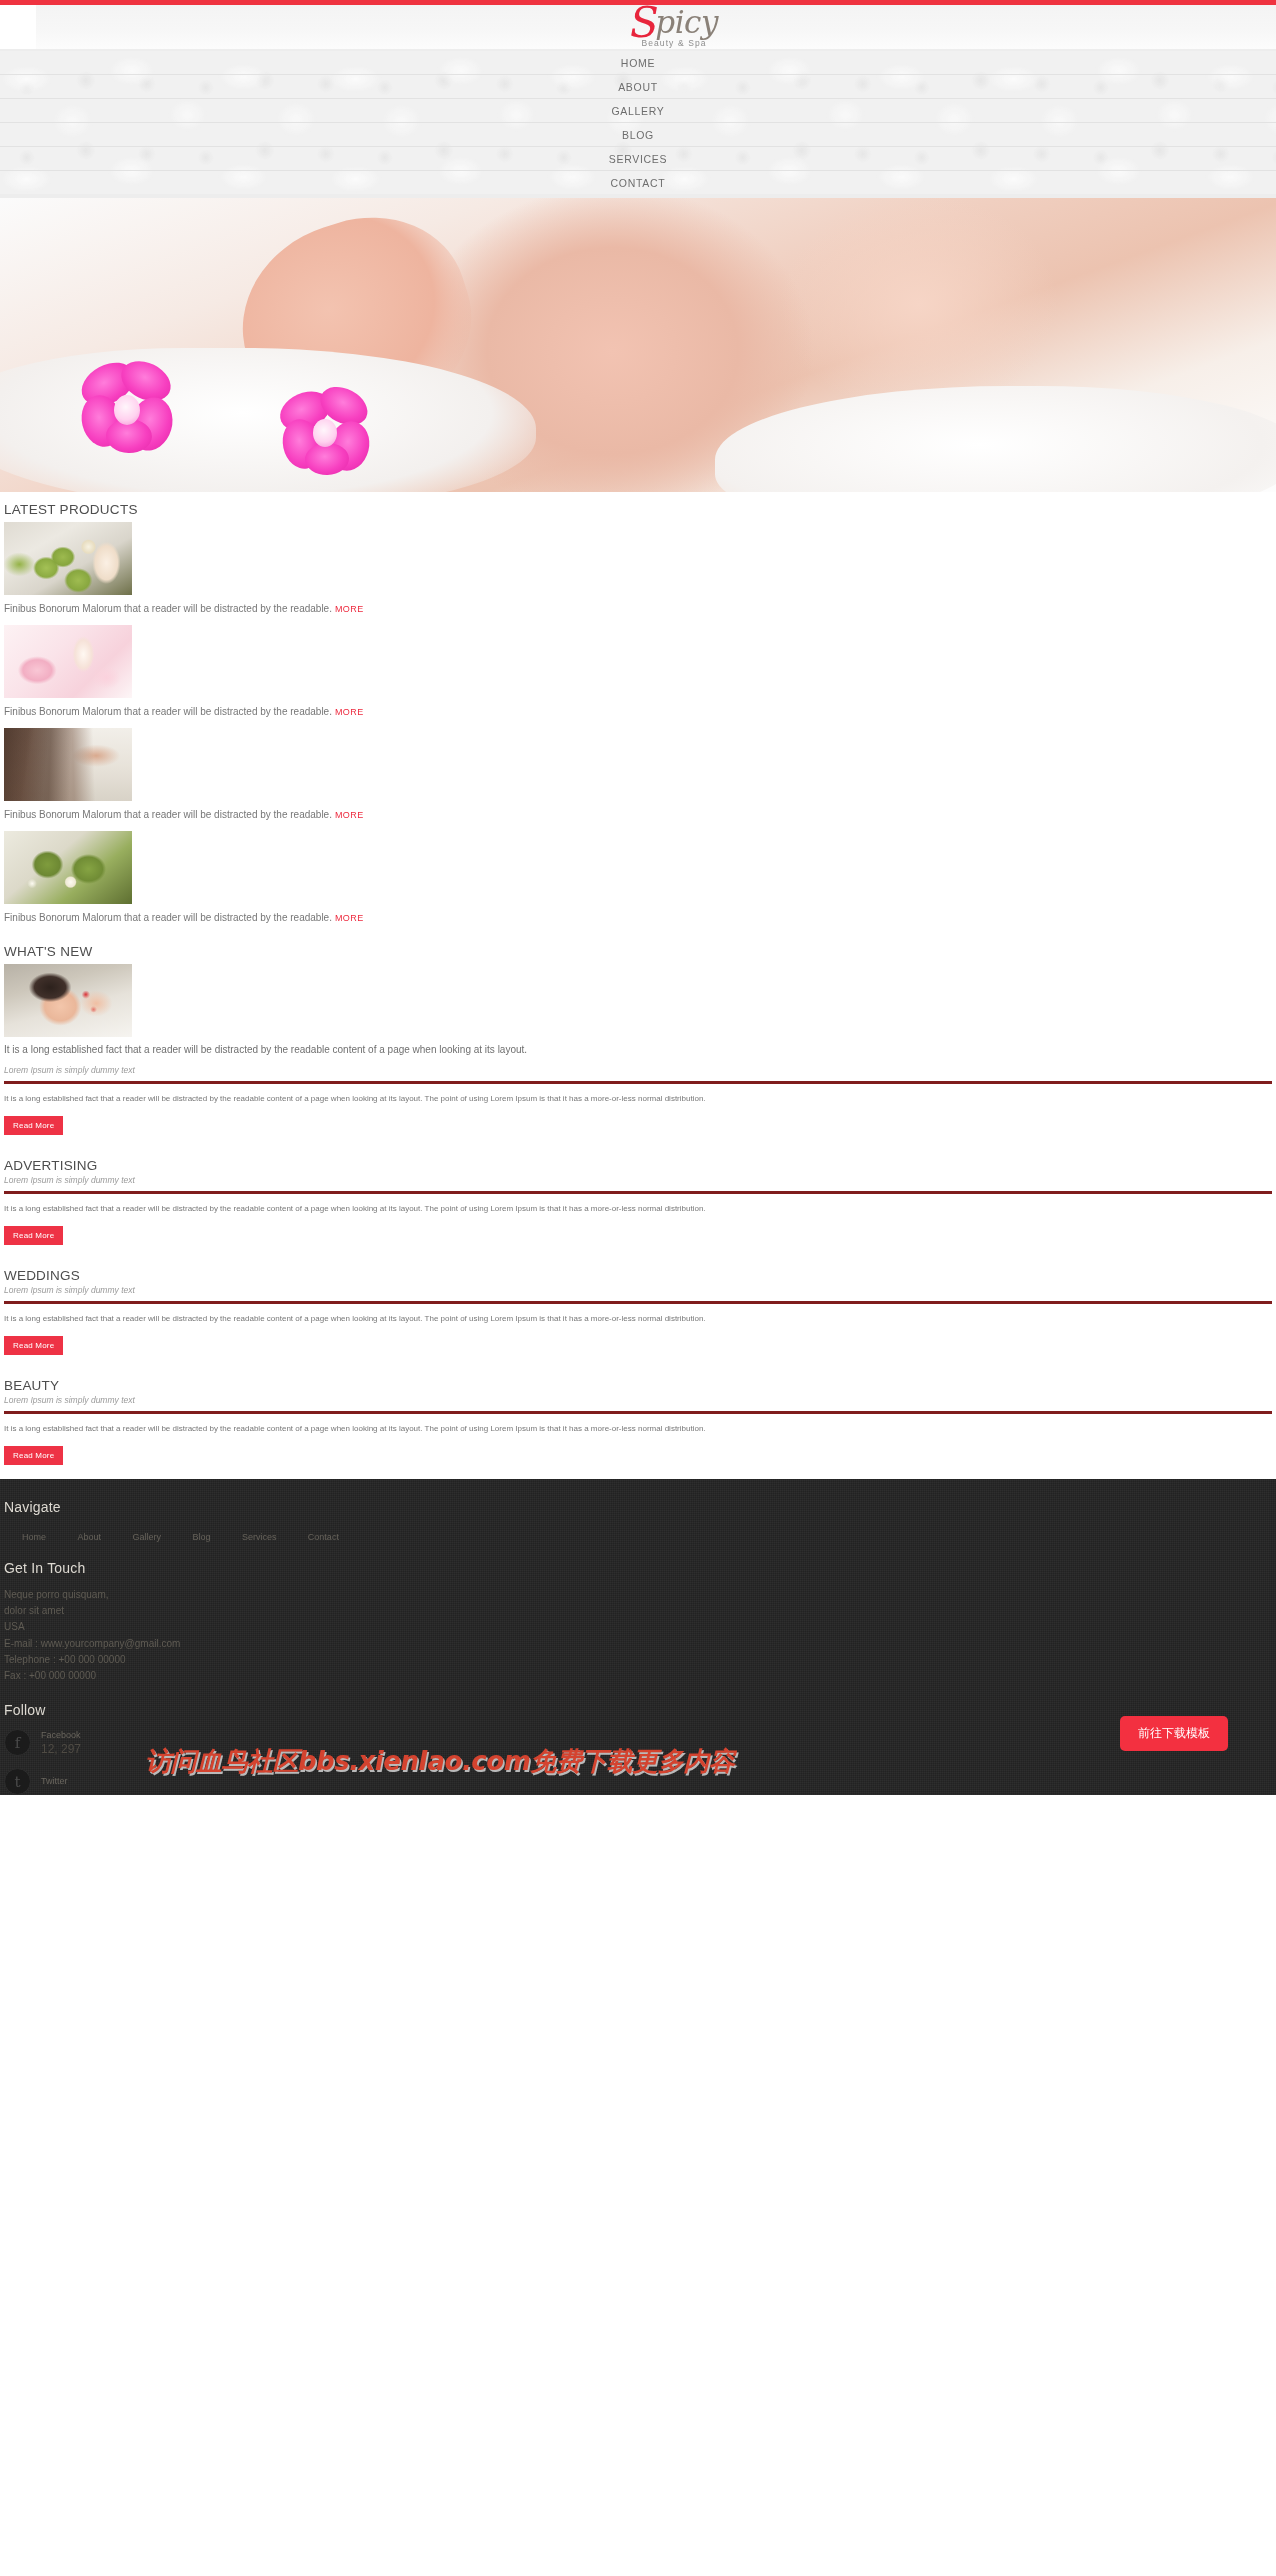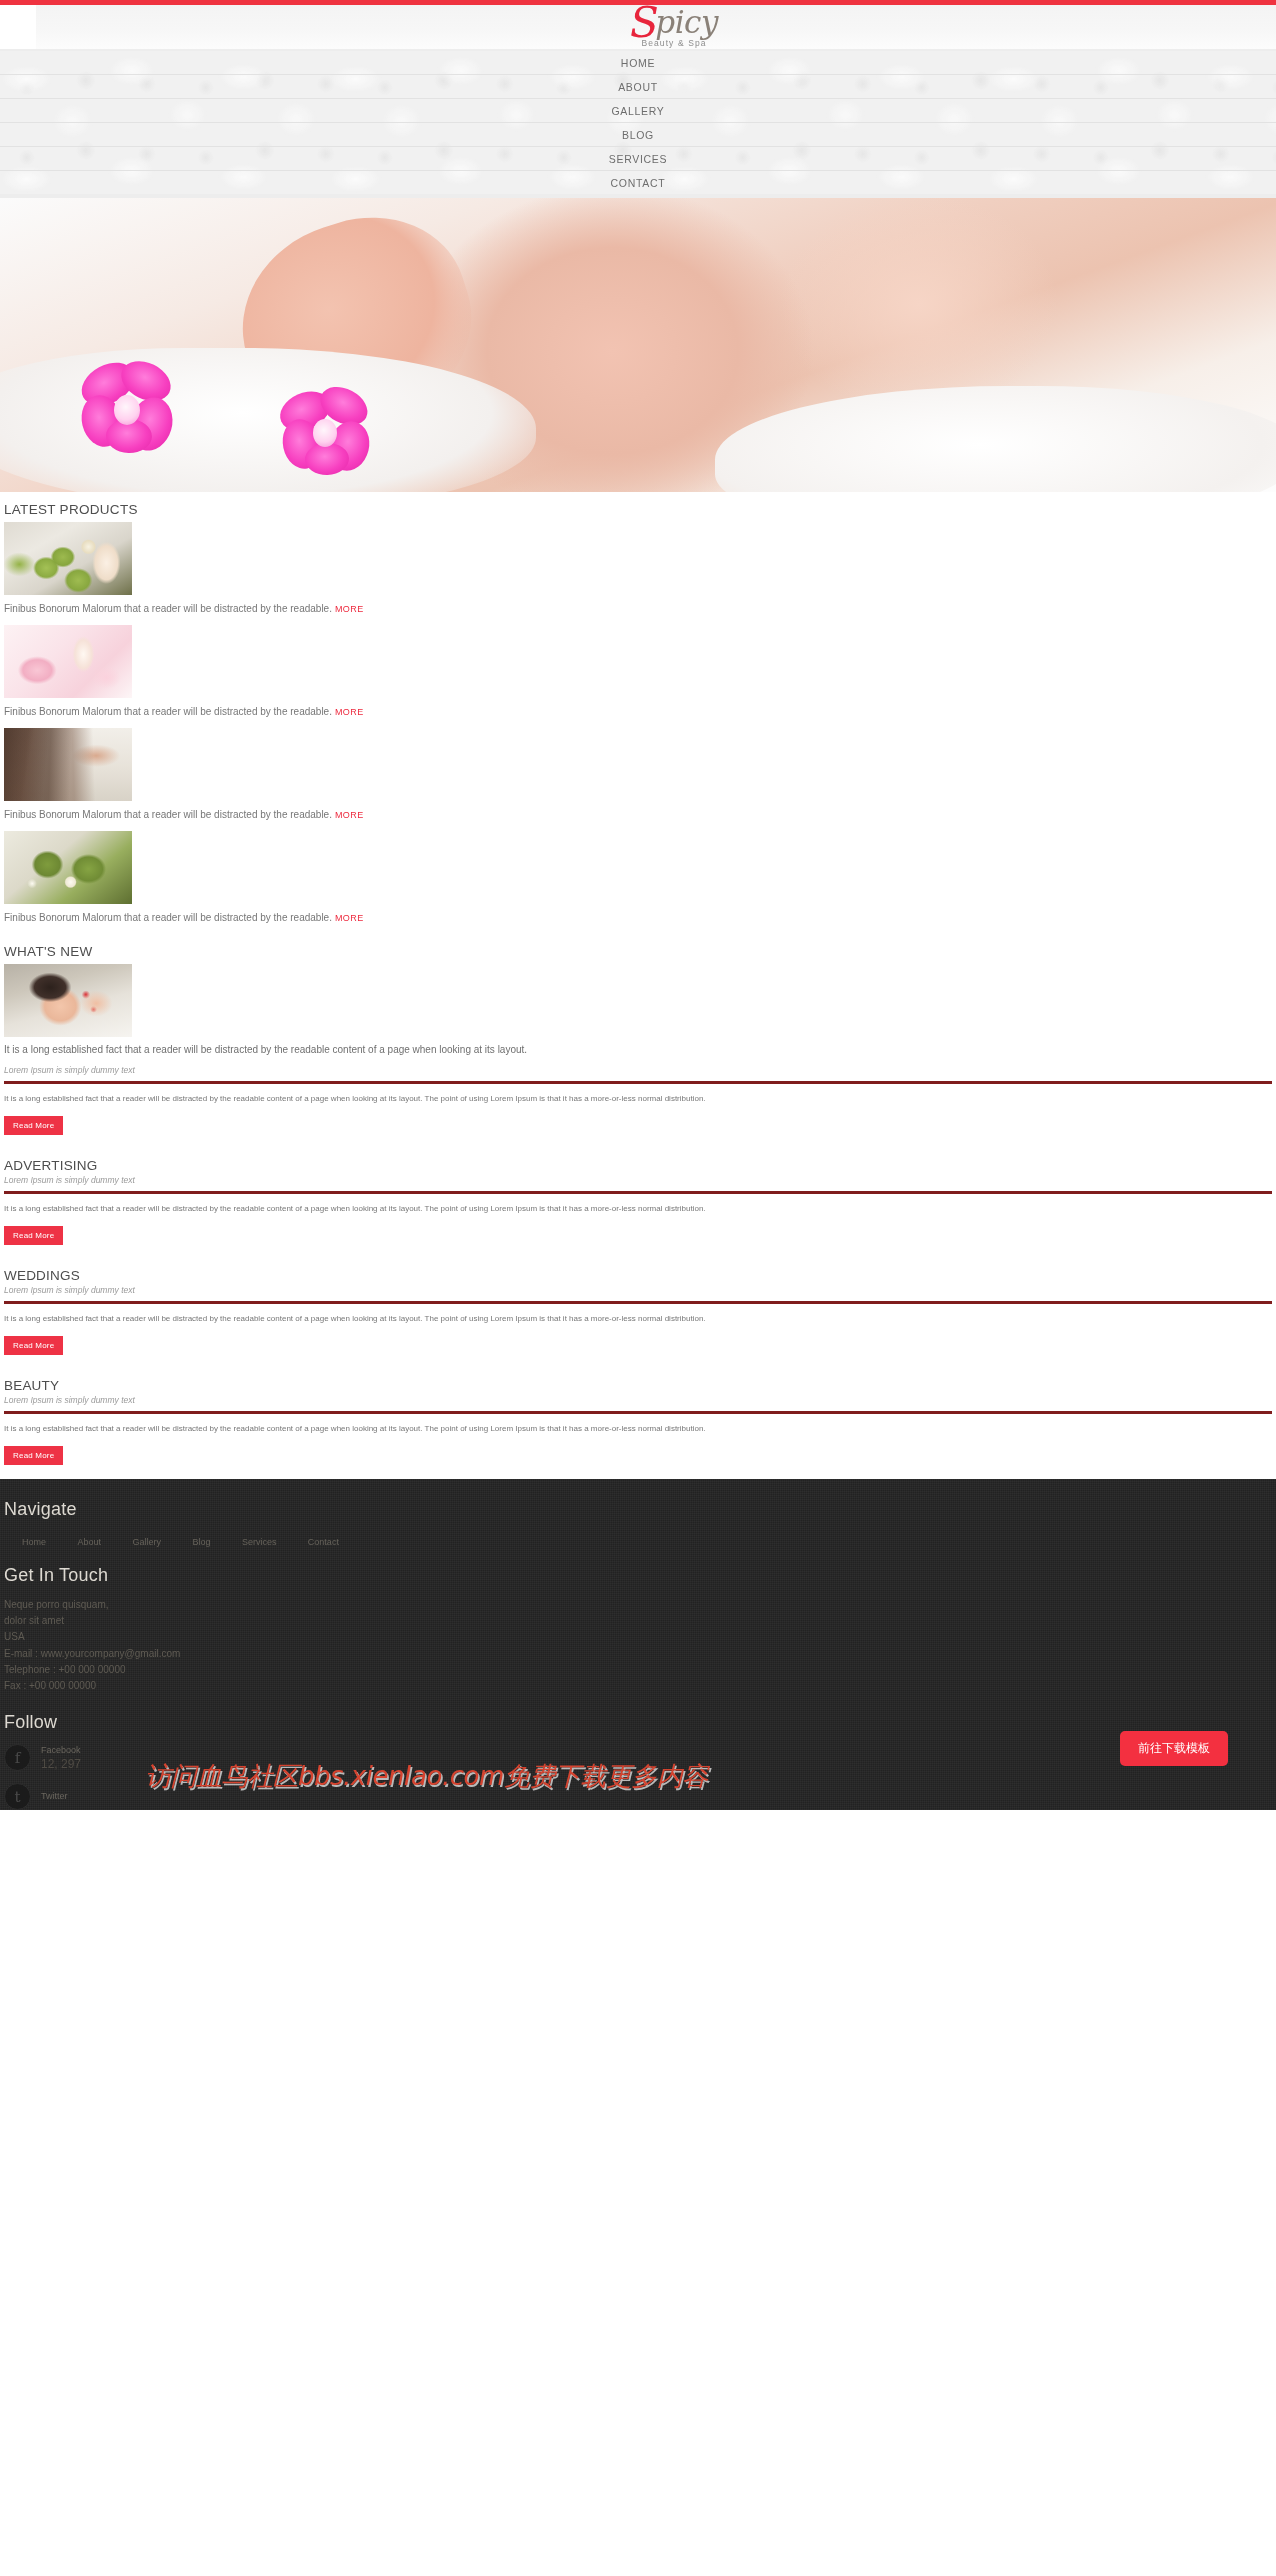--- a/index.html
+++ b/index.html
@@ -262,21 +262,21 @@
     background: #242424;
     background-image:
       repeating-linear-gradient(0deg, rgba(255,255,255,0.022) 0 1px, rgba(0,0,0,0.03) 1px 2px),
       repeating-linear-gradient(90deg, rgba(255,255,255,0.022) 0 1px, rgba(0,0,0,0.03) 1px 2px);
     padding: 20px 4px 0 4px;
     position: relative;
     min-height: 259px;
   }
   .footer h3 {
     color: #dedad2;
-    font-size: 18px;
+    font-size: 14px;
     font-weight: normal;
     letter-spacing: 0.2px;
     margin-bottom: 11px;
   }
   .footer-nav { margin-bottom: 16px; padding-left: 18px; }
   .footer-nav a {
     color: #66625a;
     font-size: 9px;
     text-decoration: none;
     margin-right: 27px;
@@ -310,21 +310,21 @@
   }
   .social-name { color: #6a665e; font-size: 9px; line-height: 1.45; }
   .social-count { color: #4f4b44; font-size: 12px; }
 
   
   .watermark {
     position: absolute;
     left: 145px;
     bottom: 16px;
     font-family: "DejaVu Sans", sans-serif;
-    font-weight: normal;
+    font-weight: bold;
     font-style: italic;
     font-size: 26px;
     color: #d4432f;
     white-space: nowrap;
     letter-spacing: -0.5px;
     text-shadow: 1.5px 1.5px 0 rgba(235,235,235,0.75);
     pointer-events: none;
   }
   .dl-button {
     position: absolute;

